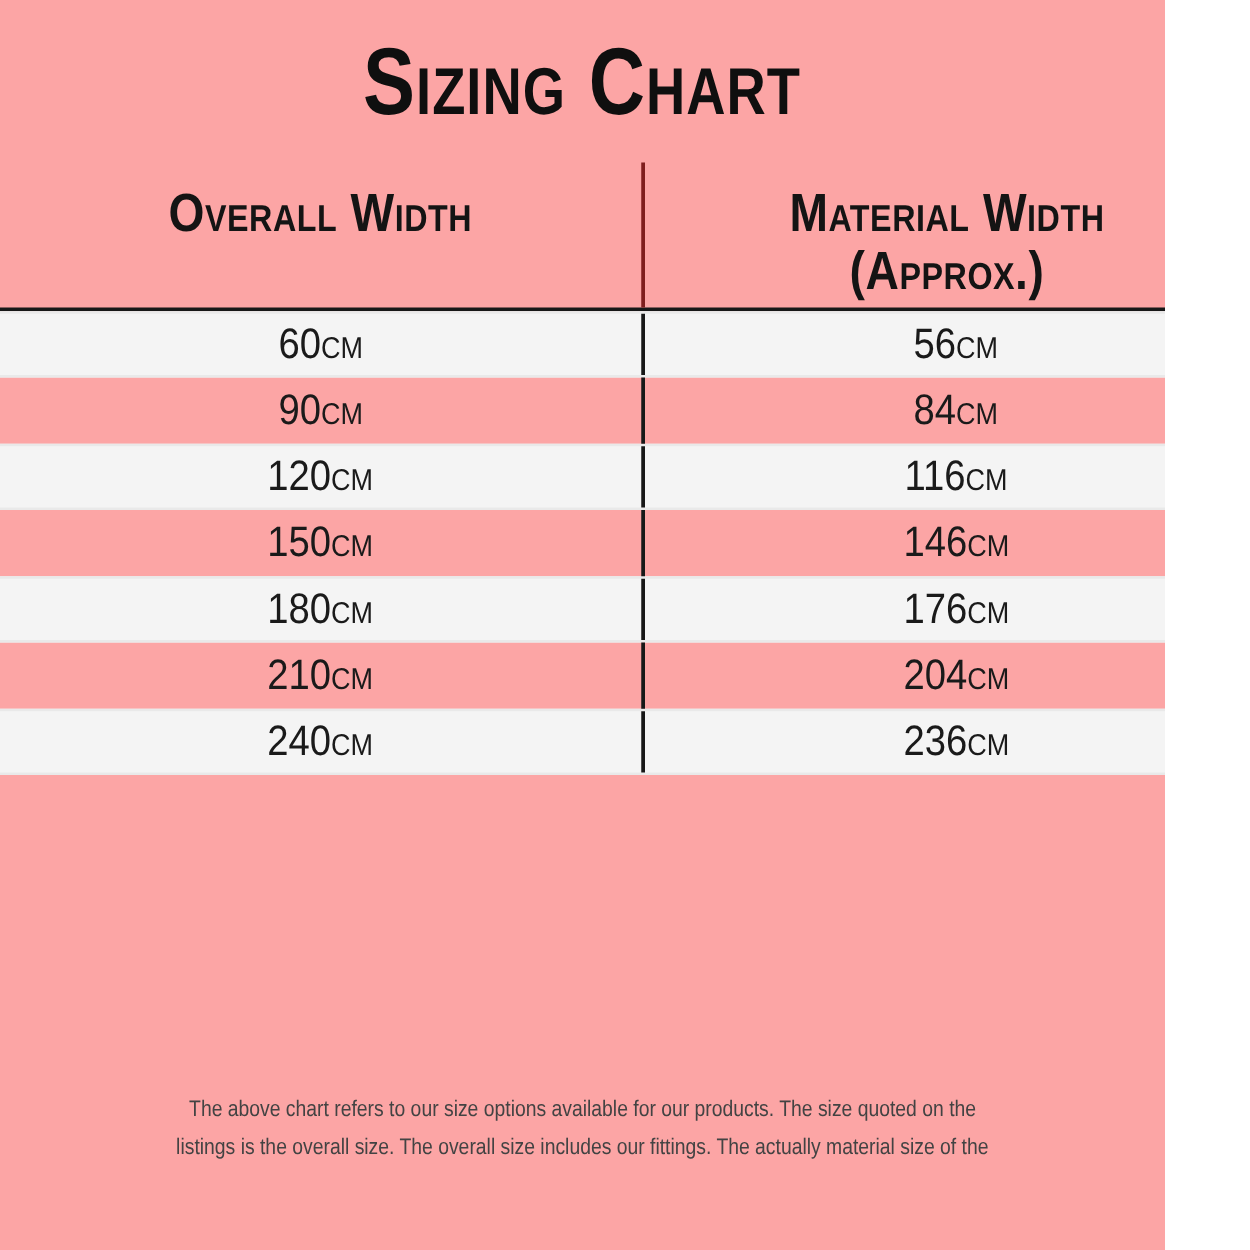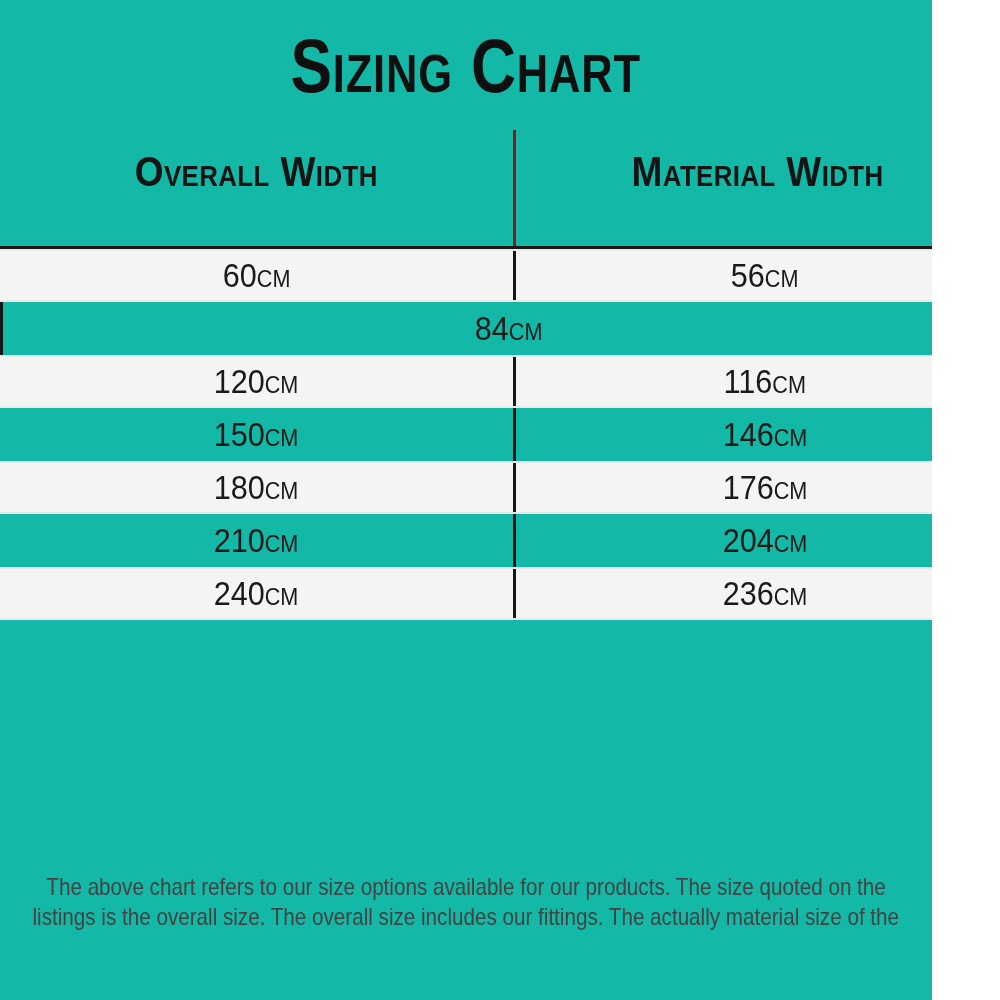--- a/index.html
+++ b/index.html
@@ -6,21 +6,21 @@
     margin: 0;
     padding: 0;
     background: #ffffff;
     font-family: "Liberation Sans", sans-serif;
     color: #161616;
   }
   .page {
     position: relative;
     width: 932px;
     height: 1000px;
-    background: #14b8a6;
+    background: #fca5a5;
     overflow: hidden;
   }
   .sq {
     display: inline-block;
     white-space: nowrap;
     transform: scaleX(0.85);
     transform-origin: 50% 50%;
   }
   
   .title {
@@ -80,21 +80,21 @@
     font-size: 34px;
     font-variant: small-caps;
     color: #1a1a1a;
   }
   .cell.col-left { width: 513px; }
   .cell.col-right { flex: 1; border-left: 3px solid #171717; padding-left: 14px; }
   .sq-cell { transform: scaleX(0.9); }
   
   .note {
     margin-top: 252px;
-    font-size: 24px;
+    font-size: 18px;
     line-height: 30px;
     color: #434343;
   }
   .note-line {
     display: flex;
     justify-content: center;
   }
   .sq-note { transform: scaleX(0.86); }
 </style>
 </head>
@@ -114,35 +114,41 @@
           <span class="sq sq-head">Overall Width</span>
         </div>
         <div class="hline">
           <span class="sq sq-head"></span>
         </div>
       </div>
       <div class="hcell col-right">
         <div class="hline">
           <span class="sq sq-head">Material Width</span>
         </div>
+        <div class="hline">
+          <span class="sq sq-head">(Approx.)</span>
+        </div>
       </div>
     </div>
 
     <div class="tbody">
 
       <div class="trow shaded">
         <div class="cell col-left">
           <span class="sq sq-cell">60cm</span>
         </div>
         <div class="cell col-right">
           <span class="sq sq-cell">56cm</span>
         </div>
       </div>
 
       <div class="trow">
+        <div class="cell col-left">
+          <span class="sq sq-cell">90cm</span>
+        </div>
         <div class="cell col-right">
           <span class="sq sq-cell">84cm</span>
         </div>
       </div>
 
       <div class="trow shaded">
         <div class="cell col-left">
           <span class="sq sq-cell">120cm</span>
         </div>
         <div class="cell col-right">

